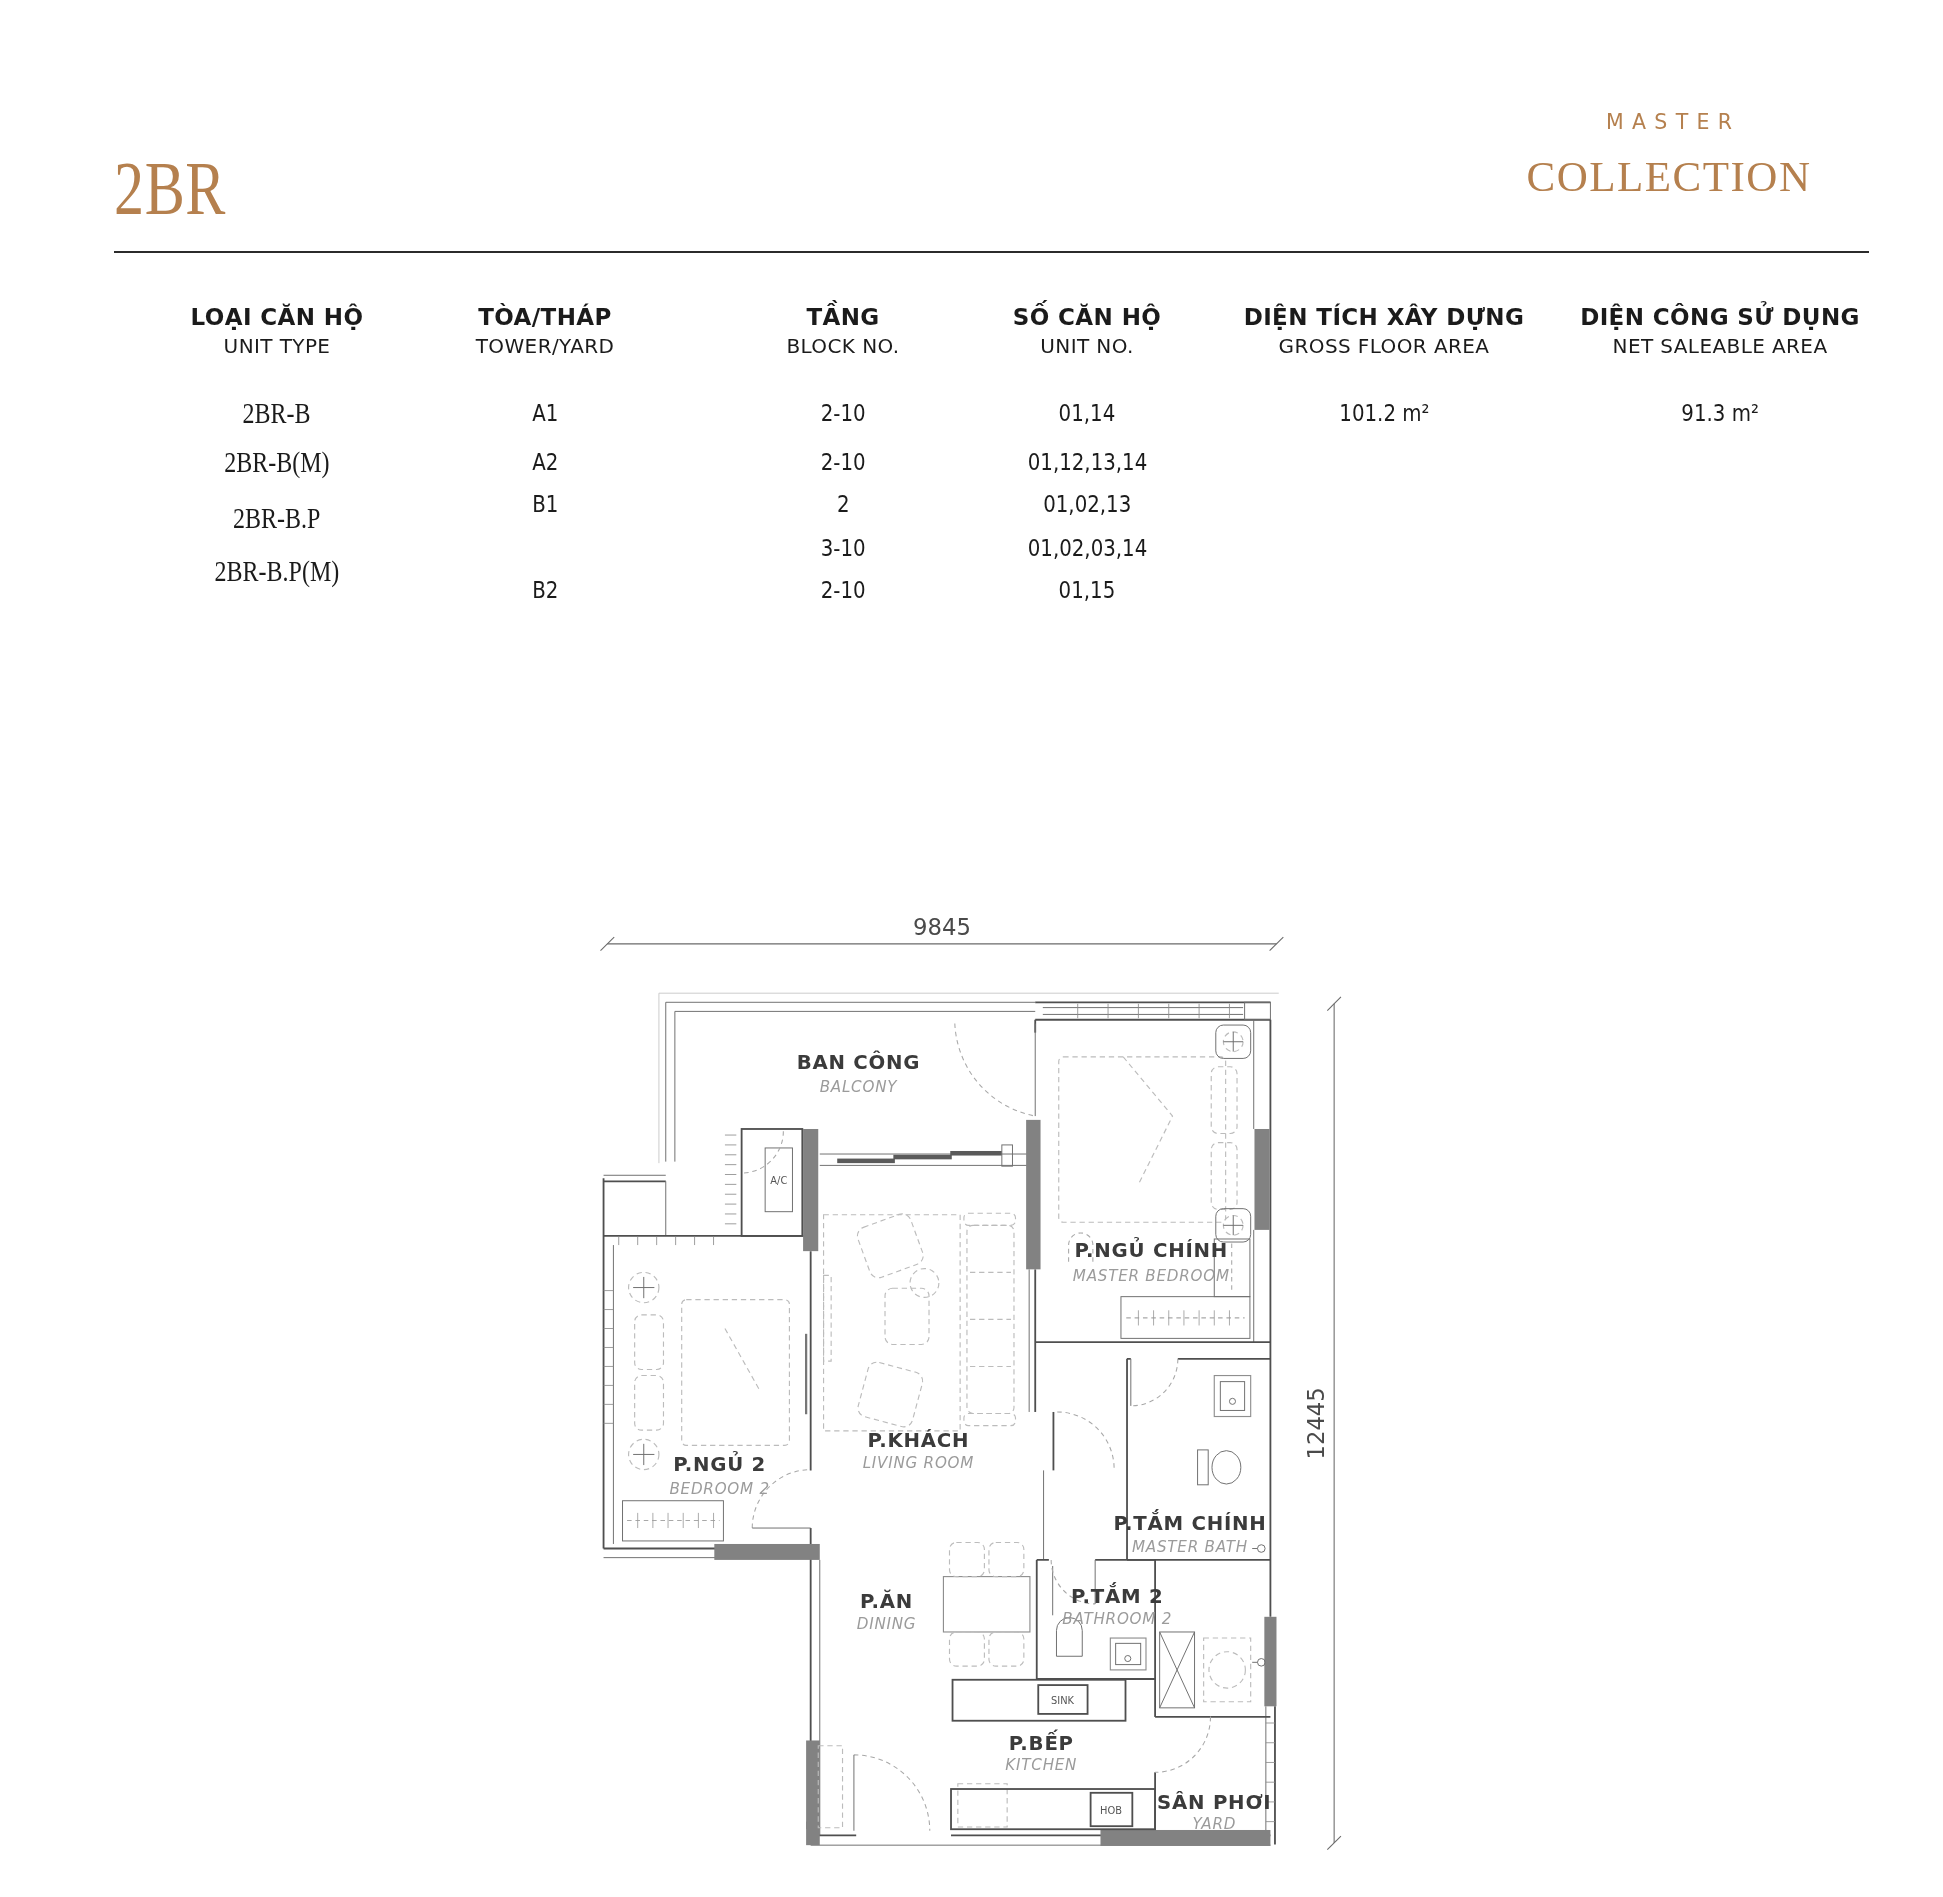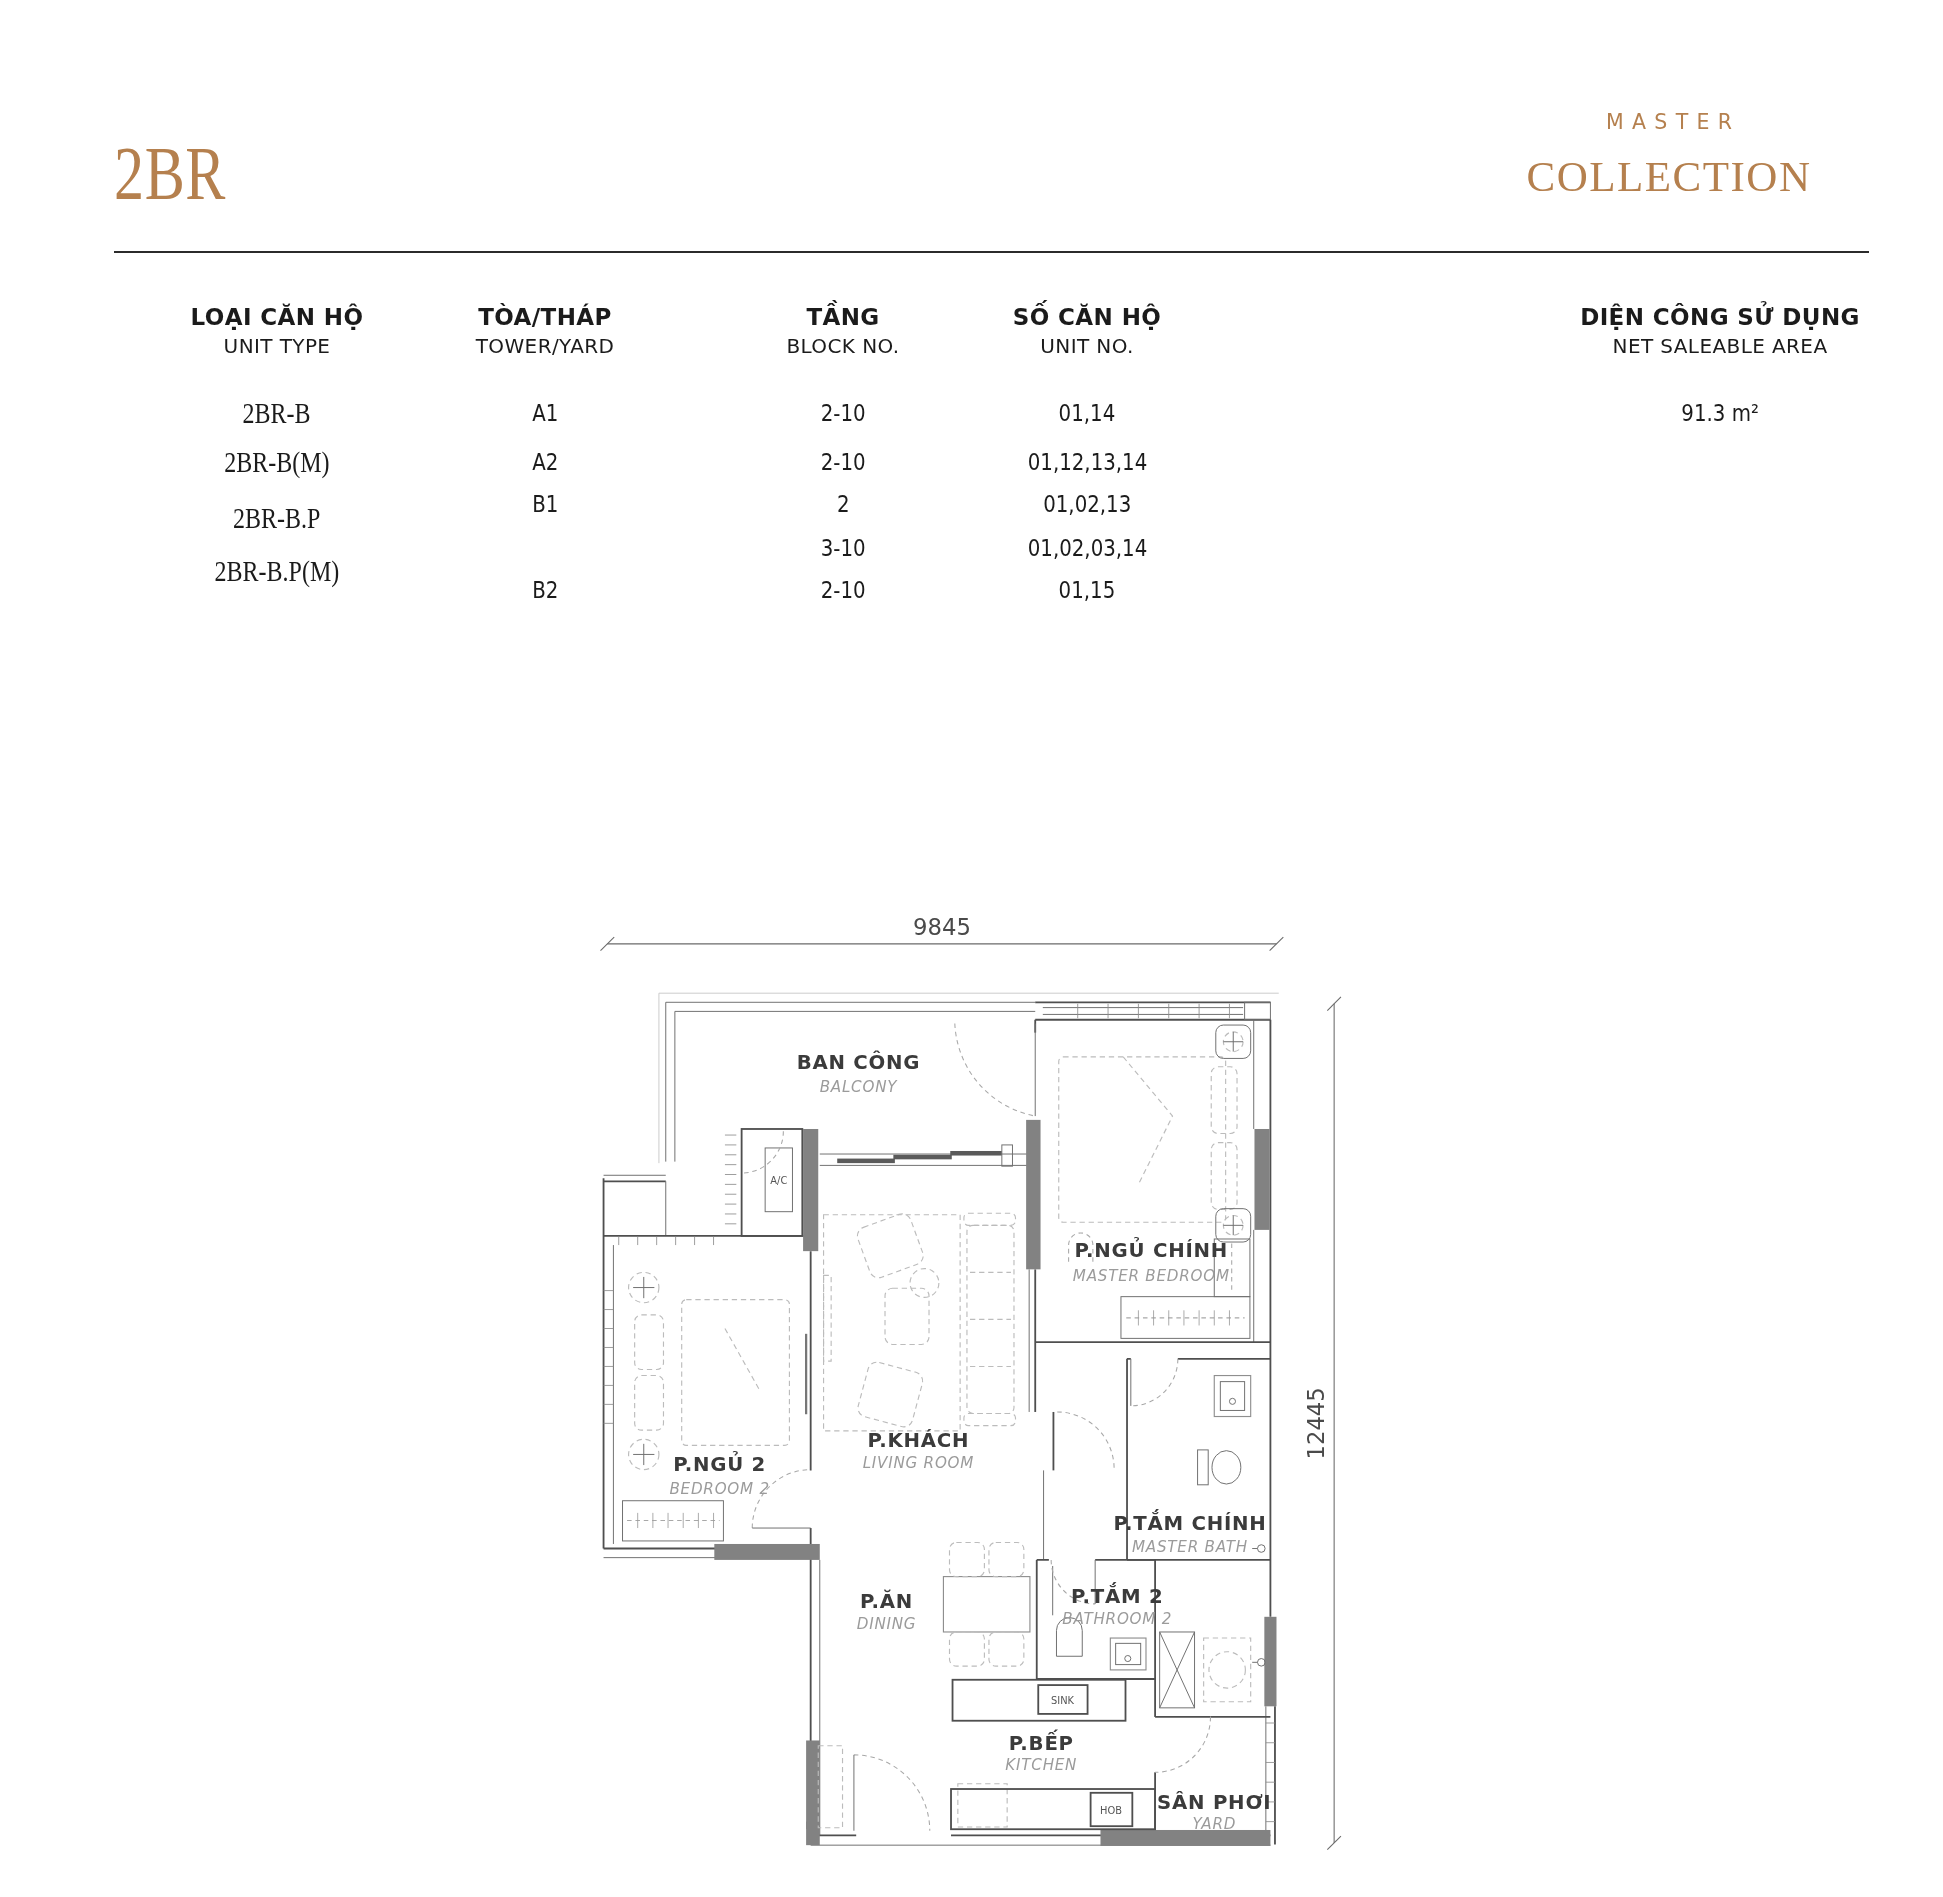--- a/index.html
+++ b/index.html
@@ -1,21 +1,21 @@
 <!DOCTYPE html>
 <html style="--accent: #b5804e;font-size:12px"><head>
 <meta charset="utf-8">
 <style>
   :root{ --accent:#b5804e; }
   html,body{ margin:0; padding:0; background:#ffffff; }
   #page{ position:relative; width:1943px; height:1898px; background:#fff; overflow:hidden;
          font-family:"DejaVu Sans","Liberation Sans",sans-serif; color:#1b1b1b; }
 
   
-  .title{ position:absolute; left:114px; top:135px; color:var(--accent);text-align:center; }
+  .title{ position:absolute; left:114px; top:150px; color:var(--accent);text-align:center; }
   .title .cond2{ display:inline-block; font:400 77px/1 "Liberation Serif",serif;
                  transform:scaleX(.78); transform-origin:left center; letter-spacing:0.8px; }
   .brand{ position:absolute; left:1471px; top:112px; width:396px; text-align:center; color:var(--accent); }
   .brand1{ font:500 20.5px/1 "DejaVu Sans","Liberation Sans",sans-serif; letter-spacing:8.3px; text-indent:8.3px; }
   .brand2{ font:400 43px/1 "Liberation Serif",serif; letter-spacing:1.5px; margin-top:22px; }
   .rule{ position:absolute; left:114px; top:251px; width:1755px; height:1.5px; background:#2b2b2b; }
 
   
   .tcol{ position:absolute; top:304px; width:380px; margin-left:-190px; text-align:center; height:319px; }
   .hvi{ position:absolute; top:0; left:0; right:0; font-weight:700; font-size:23px; letter-spacing:0.4px; }
@@ -84,20 +84,25 @@
   <div class="tcol" style="left:1087px">
     <div class="hvi">SỐ CĂN HỘ</div>
     <div class="hen">UNIT NO.</div>
     <div class="cell" style="top:109px"><span class="cond">01,14</span></div>
     <div class="cell" style="top:158px"><span class="cond">01,12,13,14</span></div>
     <div class="cell" style="top:200px"><span class="cond">01,02,13</span></div>
     <div class="cell" style="top:244px"><span class="cond">01,02,03,14</span></div>
     <div class="cell" style="top:286px"><span class="cond">01,15</span></div>
   </div>
 
+  <div class="tcol" style="left:1384px">
+    <div class="hvi">DIỆN TÍCH XÂY DỰNG</div>
+    <div class="hen">GROSS FLOOR AREA</div>
+    <div class="cell" style="top:109px"><span class="cond">101.2 m²</span></div>
+  </div>
 
   <div class="tcol" style="left:1720px">
     <div class="hvi">DIỆN CÔNG SỬ DỤNG</div>
     <div class="hen">NET SALEABLE AREA</div>
     <div class="cell" style="top:109px"><span class="cond">91.3 m²</span></div>
   </div>
 
   <svg id="plan" width="789" height="994" viewBox="760 1180 1040 1310" xmlns="http://www.w3.org/2000/svg">
 
     <g>

